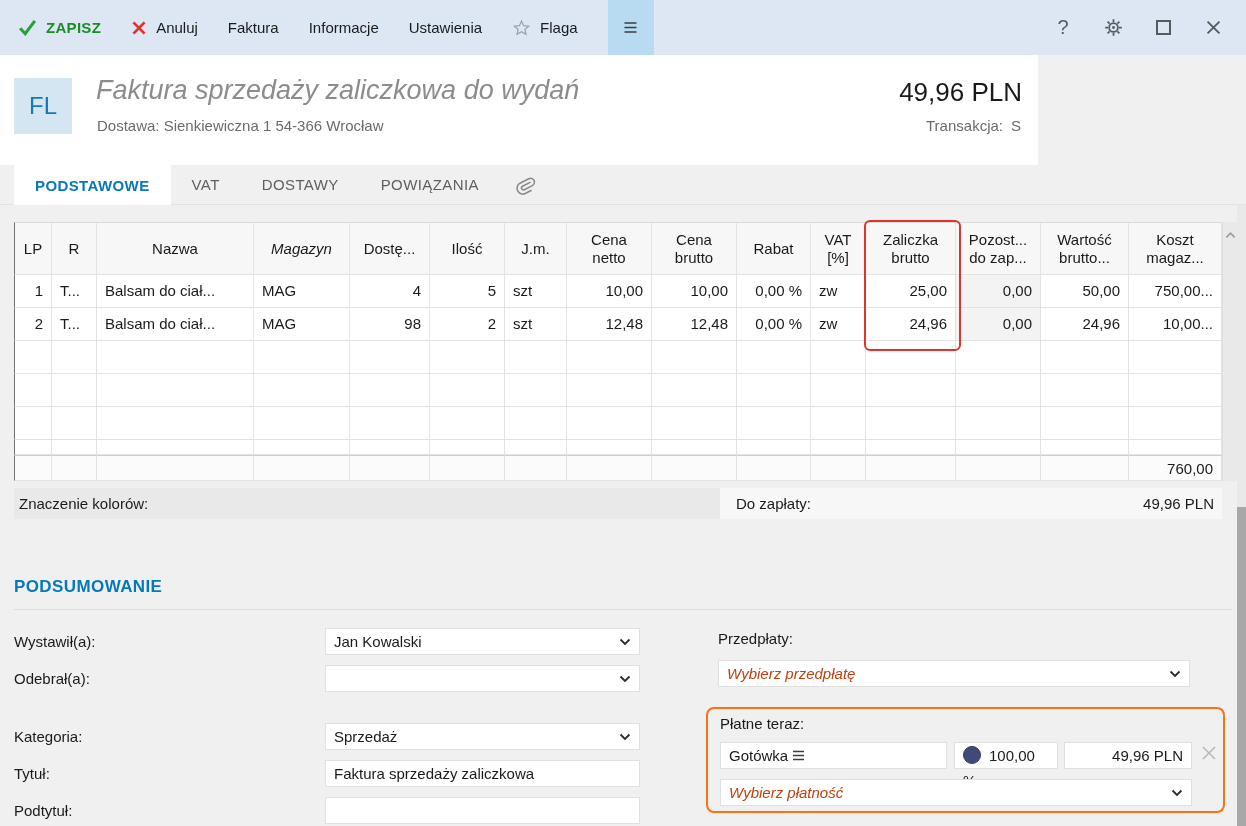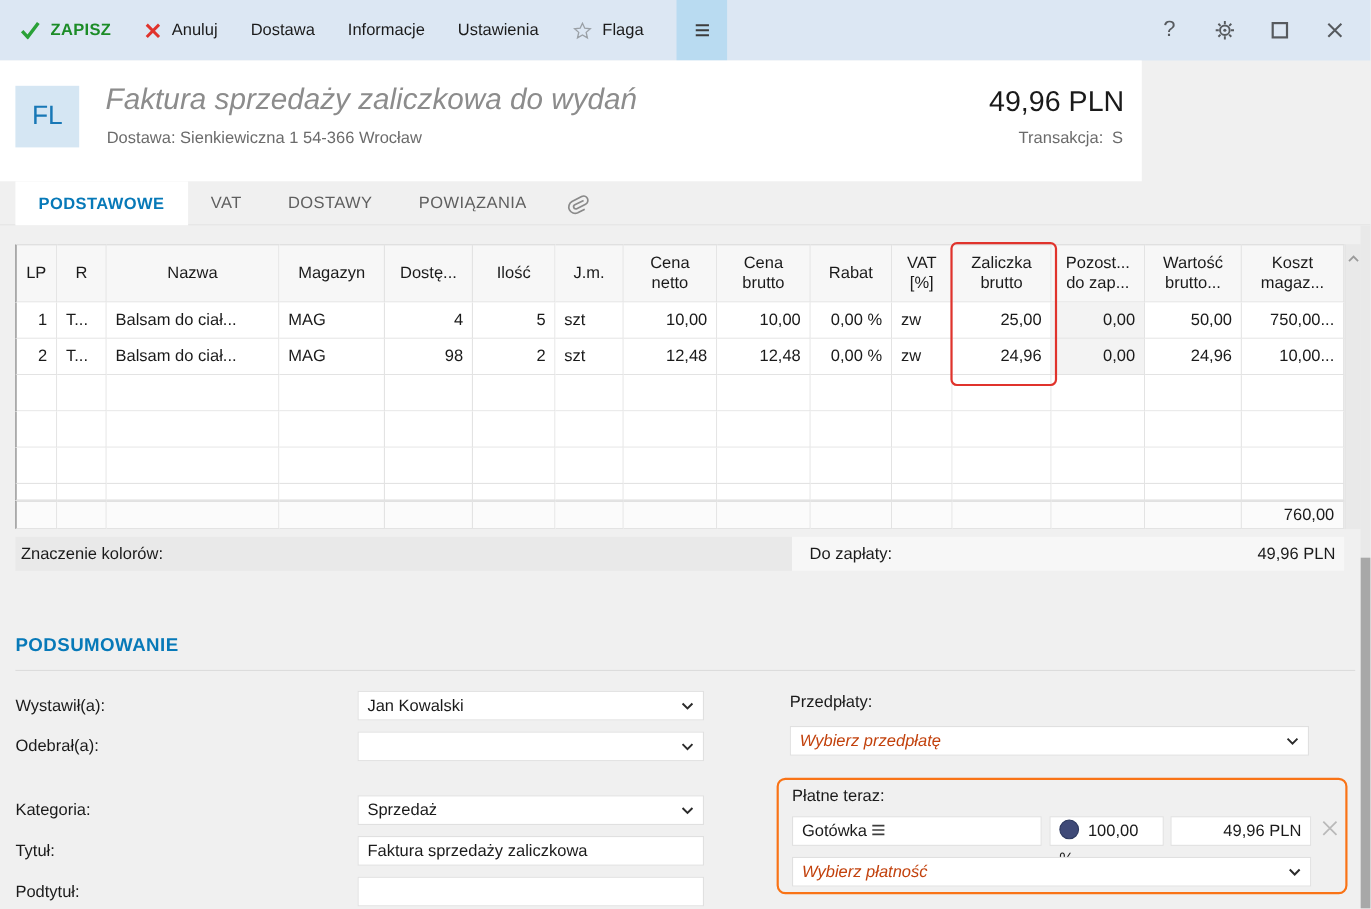--- a/index.html
+++ b/index.html
@@ -90,21 +90,21 @@
       </svg>
     <span>ZAPISZ</span>
   </div>
   <div class="tb-item">
     <svg width="16" height="16" viewBox="0 0 20 20">
         <path d="M3 3l14 14M17 3L3 17" stroke="#e0332c" stroke-width="3.4" fill="none"></path>
       </svg>
     <span>Anuluj</span>
   </div>
   <div class="tb-item">
-      <span>Dostawa</span>
+      <span>Faktura</span>
     </div>
   <div class="tb-item">
       <span>Informacje</span>
     </div>
   <div class="tb-item">
       <span>Ustawienia</span>
     </div>
   <div class="tb-item">
     <svg width="19" height="18" viewBox="0 0 24 24">
         <path d="M12 2.8l2.8 6.1 6.7.6-5 4.4 1.5 6.6L12 17l-6 3.5 1.5-6.6-5-4.4 6.7-.6z" fill="none" stroke="#9aa0a6" stroke-width="1.6"></path>
@@ -158,21 +158,21 @@
 </div>
 
 <div class="content">
 
   <div class="table-zone">
     <div class="grid">
         <div class="tr">
           <div class="tc th" style="width: 38px; text-align: center;">LP</div>
           <div class="tc th" style="width: 45px; text-align: center;">R</div>
           <div class="tc th" style="width: 157px; text-align: center;">Nazwa</div>
-          <div class="tc th" style="width: 96px; text-align: left;">Magazyn</div>
+          <div class="tc th" style="width: 96px; text-align: left; font-style: italic;">Magazyn</div>
           <div class="tc th" style="width: 80px; text-align: center;">Dostę...</div>
           <div class="tc th" style="width: 75px; text-align: center;">Ilość</div>
           <div class="tc th" style="width: 62px; text-align: center;">J.m.</div>
           <div class="tc th" style="width: 85px; text-align: center;">Cena
 netto</div>
           <div class="tc th" style="width: 85px; text-align: center;">Cena
 brutto</div>
           <div class="tc th" style="width: 74px; text-align: center;">Rabat</div>
           <div class="tc th" style="width: 55px; text-align: center;">VAT
 [%]</div>

